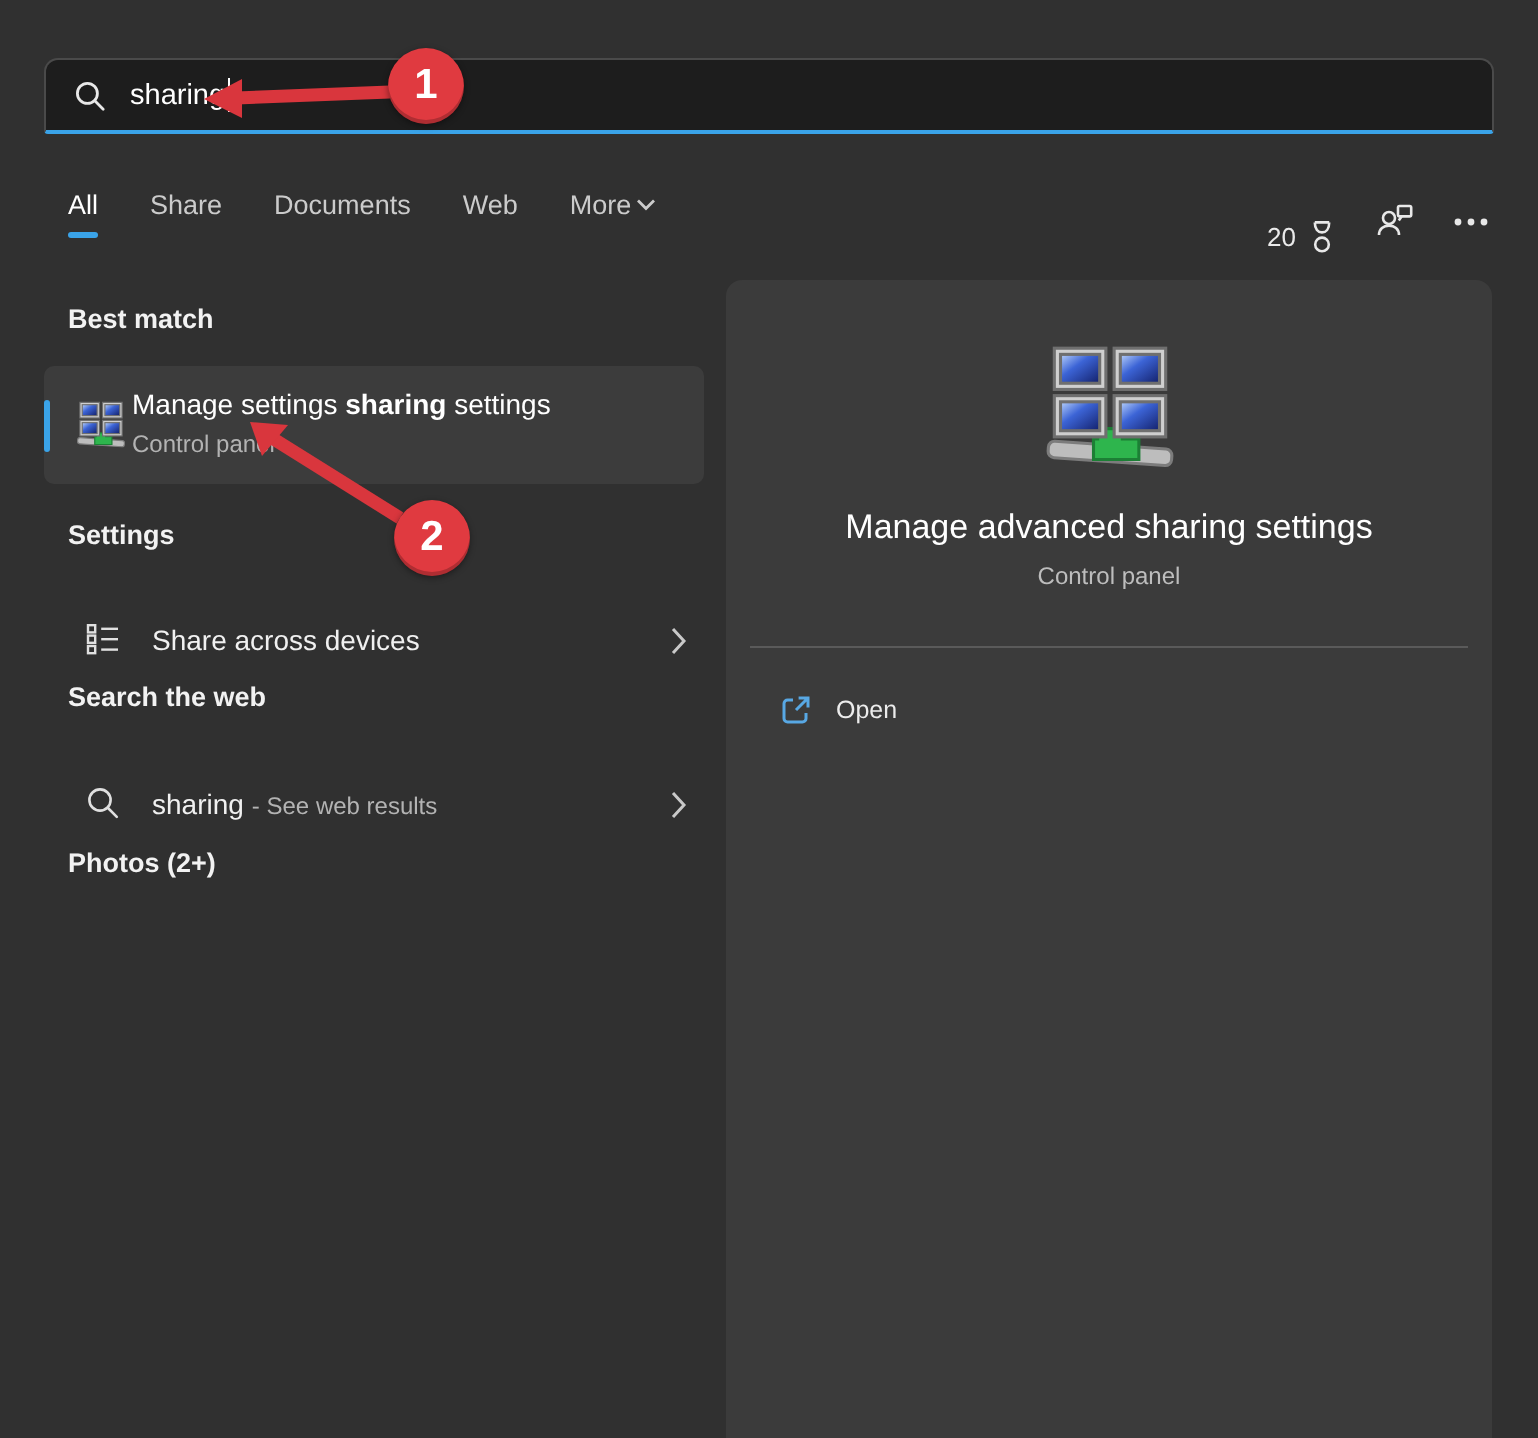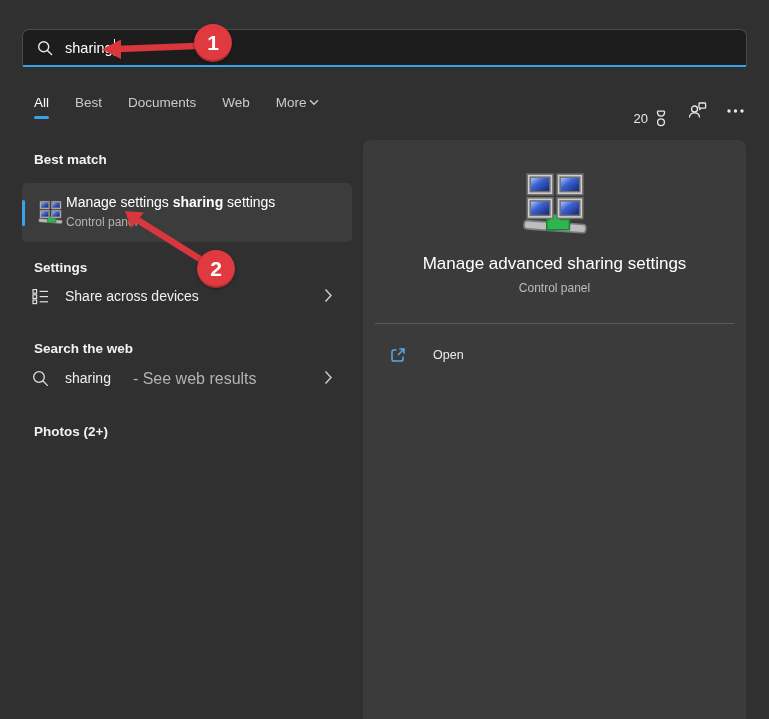--- a/index.html
+++ b/index.html
@@ -41,39 +41,39 @@
   .bestrow .bar {
     position:absolute; left:0; top:17px; width:3px; height:26px;
     background:#3aa3e8; border-radius:2px;
   }
   .bestrow .bicon { position:absolute; left:16px; top:17px; }
   .bestrow .btitle { position:absolute; left:44px; top:11px; font-size:14px; color:#ffffff; white-space:nowrap; }
   .bestrow .btitle b { font-weight:700; }
   .bestrow .bsub { position:absolute; left:44px; top:32px; font-size:12px; color:#b3b3b3; }
 
   .listrow {
-    position:absolute; left:15px; width:330px; height:40px;
-    display:flex; align-items:flex-start; padding:0 12px 0 17px; border-radius:5px;
+    position:absolute; left:26px; width:330px; height:40px;
+    display:flex; align-items:flex-end; padding:0 12px 0 17px; border-radius:5px;
   }
   .listrow .ric { width:22px; display:flex; margin-right:11px; }
   .listrow .rlabel { font-size:14px; color:#f0f0f0; }
-  .listrow .rsub { font-size:16px; color:#b3b3b3; margin-left:22px; }
+  .listrow .rsub { font-size:12px; color:#b3b3b3; margin-left:4px; }
   .listrow .chev { margin-left:auto; display:flex; }
 
   
   .preview {
     position:absolute; left:363px; top:140px; width:383px; height:579px;
     background:#3b3b3b; border-radius:8px 8px 0 0;
   }
   .preview .pic { position:absolute; left:159px; top:31px; }
   .preview .ptitle { position:absolute; left:0; top:114px; width:100%; text-align:center; font-size:17px; color:#ffffff; }
   .preview .psub { position:absolute; left:0; top:141px; width:100%; text-align:center; font-size:12px; color:#bdbdbd; }
   .preview .pdivider { position:absolute; left:12px; top:183px; width:359px; height:1px; background:#5a5a5a; }
   .openrow { position:absolute; left:14px; top:198px; width:355px; height:34px; display:flex; align-items:center; padding-left:13px; border-radius:4px; }
-  .openrow .olabel { font-size:12.5px; color:#ececec; margin-left:27px; }
+  .openrow .olabel { font-size:12.5px; color:#ececec; margin-left:12px; }
 
   
   .badge {
     position:absolute; width:38px; height:38px; border-radius:50%;
     background:#e03a40; box-shadow:inset 0 -2px 0 rgba(0,0,0,.22), 0 1px 3px rgba(0,0,0,.4);
     display:flex; align-items:center; justify-content:center;
     font-size:21px; font-weight:700; color:#ffffff; z-index:6;
   }
   .arrow { position:absolute; z-index:5; }
 </style>
@@ -94,21 +94,21 @@
   </div>
 
   <div class="badge" style="left:194px; top:24px;">1</div>
   <svg class="arrow" style="left:98px; top:32px;" width="102" height="32" viewBox="0 0 102 32">
     <line x1="97" y1="14" x2="20" y2="17" stroke="#d9363d" stroke-width="6.5"></line>
     <polygon points="4,17.5 23,7.5 23,27" fill="#d9363d"></polygon>
   </svg>
 
   <div class="tabsrow">
     <span class="tab sel">All</span>
-    <span class="tab">Best</span>
+    <span class="tab">Share</span>
     <span class="tab">Documents</span>
     <span class="tab">Web</span>
     <span class="more">
       <span>More</span>
       <svg width="10" height="7" viewBox="0 0 10 7">
           <path d="M1 1.3 L5 5.3 L9 1.3" fill="none" stroke="#cbcbcb" stroke-width="1.4"></path>
         </svg>
     </span>
   </div>
 

